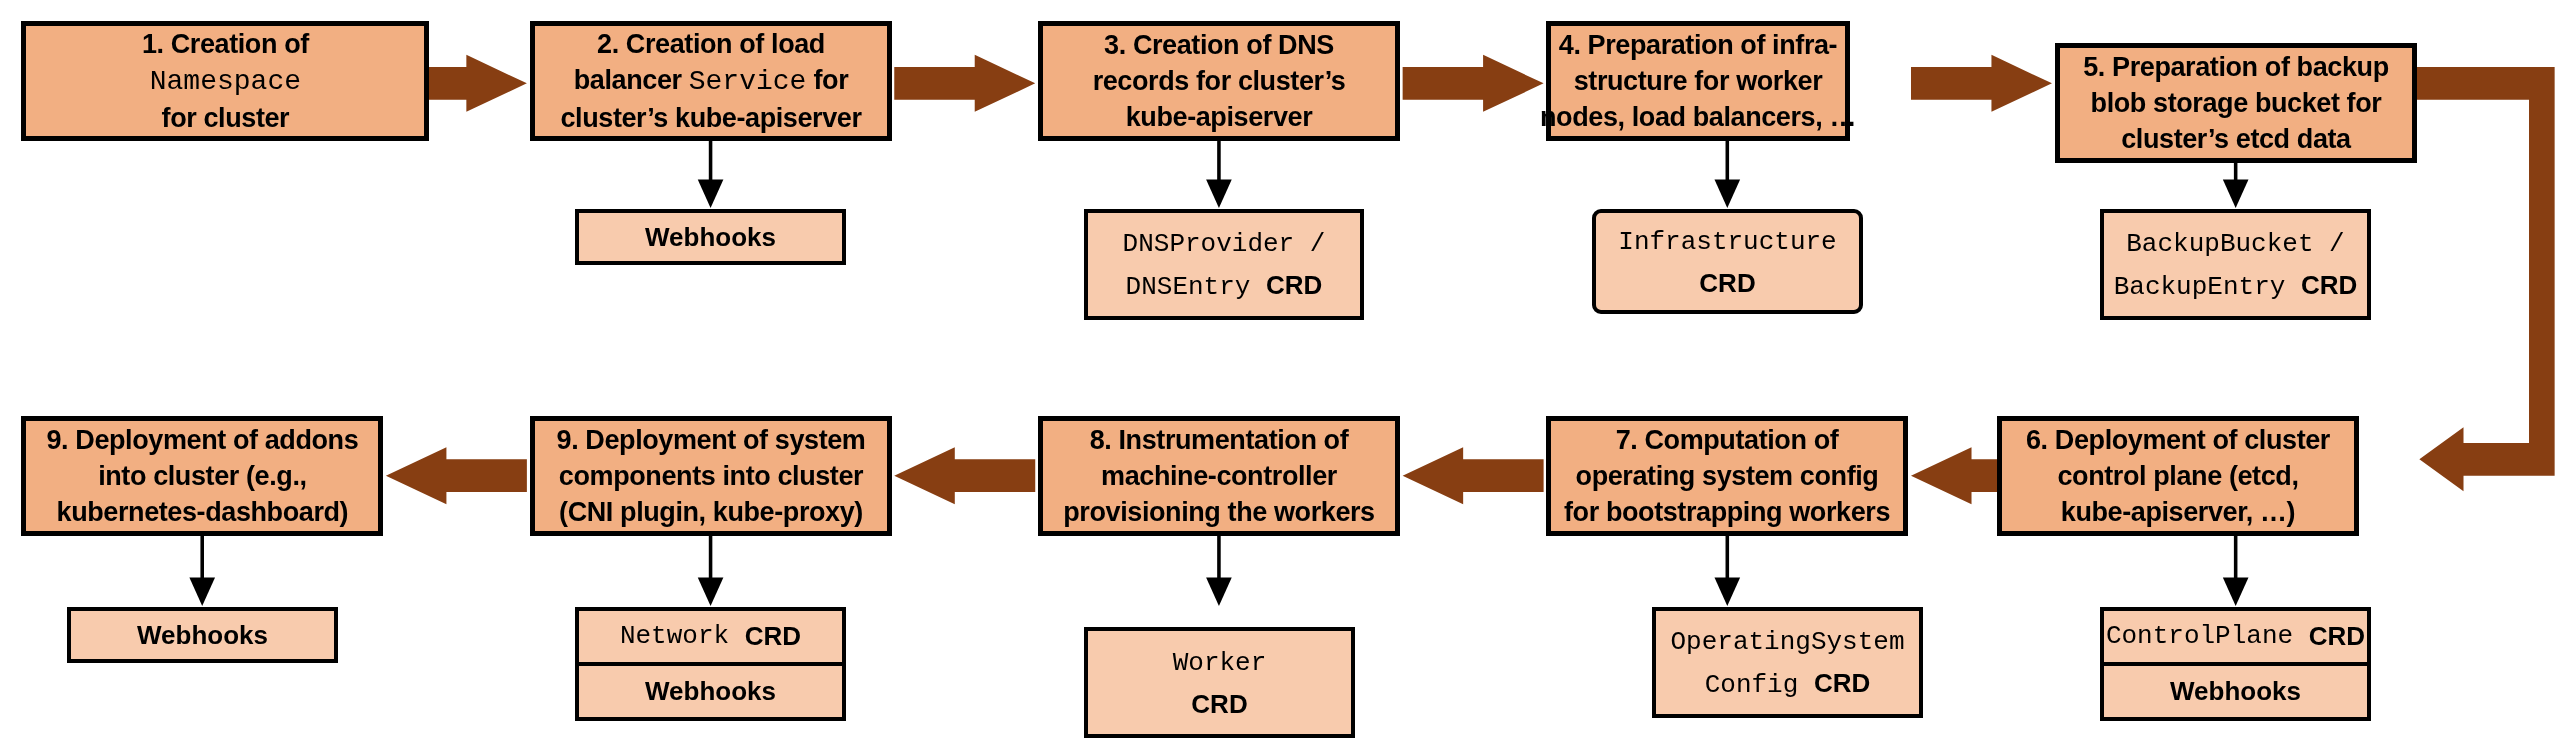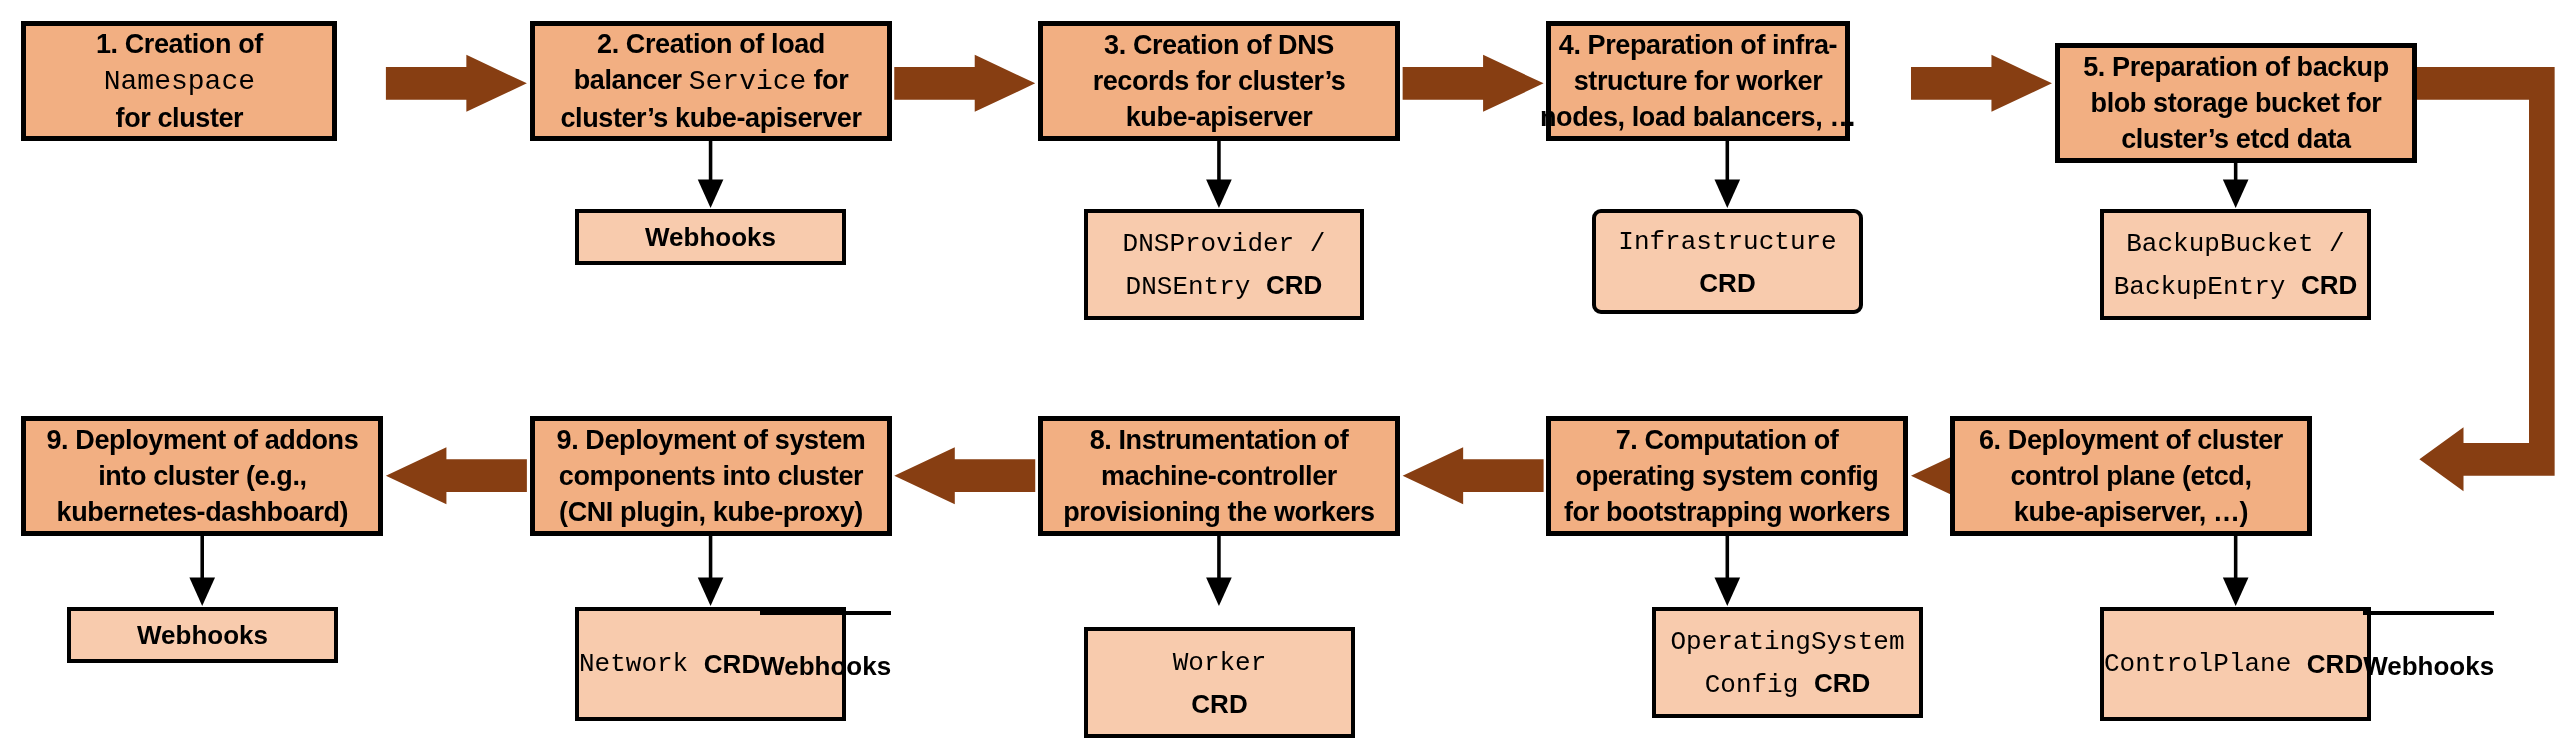--- a/index.html
+++ b/index.html
@@ -21,21 +21,21 @@
     position: absolute; z-index: 2; box-sizing: border-box;
     background: var(--sub-fill); border: 4.3px solid #000;
     display: flex; align-items: center; justify-content: center;
     text-align: center; color: #000;
     font-size: 26px; font-weight: 700; line-height: 41px;
     white-space: pre;
   }
   .sub-stack {
     position: absolute; z-index: 2; box-sizing: border-box;
     background: var(--sub-fill); border: 4.3px solid #000;
-    display: flex; flex-direction: row;
+    display: flex; flex-direction: column;
   }
   .sub-stack .cell {
     flex: 1 1 0; display: flex; align-items: center; justify-content: center;
     text-align: center; color: #000;
     font-size: 26px; font-weight: 700; line-height: 33px; white-space: pre;
   }
   .sub-stack .cell + .cell { border-top: 4.3px solid #000; }
   .run-mono {
     font-family: "Liberation Mono", "DejaVu Sans Mono", monospace;
     font-weight: 400; letter-spacing: 0;
@@ -68,21 +68,21 @@
       <polygon points="3122,811 3158,811 3140,851" fill="#000000"></polygon>
       <line x1="2426" y1="752" x2="2426" y2="817" stroke="#000" stroke-width="5"></line>
       <polygon points="2408,811 2444,811 2426,851" fill="#000000"></polygon>
       <line x1="1712" y1="752" x2="1712" y2="817" stroke="#000" stroke-width="5"></line>
       <polygon points="1694,811 1730,811 1712,851" fill="#000000"></polygon>
       <line x1="998" y1="752" x2="998" y2="817" stroke="#000" stroke-width="5"></line>
       <polygon points="980,811 1016,811 998,851" fill="#000000"></polygon>
       <line x1="284" y1="752" x2="284" y2="817" stroke="#000" stroke-width="5"></line>
       <polygon points="266,811 302,811 284,851" fill="#000000"></polygon>
     </svg>
-    <div class="main-box" style="left: 21.4px; top: 21.4px; width: 316px; height: 120px;"><span><span>1. Creation of
+    <div class="main-box" style="left: 21.4px; top: 21.4px; width: 408px; height: 120px;"><span><span>1. Creation of
 </span><span class="run-mono">Namespace</span><span>
 for cluster</span></span></div>
     <div class="main-box" style="left: 530px; top: 21.4px; width: 362px; height: 120px;"><span><span>2. Creation of load
 balancer </span><span class="run-mono">Service</span><span> for
 cluster’s kube-apiserver</span></span></div>
     <div class="sub-box" style="left: 575px; top: 209px; width: 271px; height: 56px;"><span><span>Webhooks</span></span></div>
     <div class="main-box" style="left: 1038px; top: 21.4px; width: 362px; height: 120px;"><span><span>3. Creation of DNS
 records for cluster’s
 kube-apiserver</span></span></div>
     <div class="sub-box" style="left: 1084px; top: 209px; width: 280px; height: 111px;"><span><span class="run-mono">DNSProvider /
@@ -90,21 +90,21 @@
     <div class="main-box" style="left: 1546px; top: 21.4px; width: 304px; height: 120px;"><span><span>4. Preparation of infra-
 structure for worker
 nodes, load balancers, …</span></span></div>
     <div class="sub-box" style="left: 1592px; top: 209px; width: 271px; height: 105px; border-radius: 9px;"><span><span class="run-mono">Infrastructure
 </span><span>CRD</span></span></div>
     <div class="main-box" style="left: 2055px; top: 21.4px; width: 362px; height: 120px; margin-top: 22px;"><span><span>5. Preparation of backup
 blob storage bucket for
 cluster’s etcd data</span></span></div>
     <div class="sub-box" style="left: 2100px; top: 209px; width: 271px; height: 111px;"><span><span class="run-mono">BackupBucket /
 BackupEntry </span><span>CRD</span></span></div>
-    <div class="main-box" style="left: 1950px; top: 416px; width: 362px; height: 120px;"><span><span>6. Deployment of cluster
+    <div class="main-box" style="left: 1997px; top: 416px; width: 362px; height: 120px;"><span><span>6. Deployment of cluster
 control plane (etcd,
 kube-apiserver, …)</span></span></div>
     <div class="sub-stack" style="left: 2100px; top: 607px; width: 271px; height: 114px;">
       <div class="cell"><span class="run-mono">ControlPlane </span><span>CRD</span></div>
       <div class="cell"><span>Webhooks</span></div>
     </div>
     <div class="main-box" style="left: 1546px; top: 416px; width: 362px; height: 120px;"><span><span>7. Computation of
 operating system config
 for bootstrapping workers</span></span></div>
     <div class="sub-box" style="left: 1652px; top: 607px; width: 271px; height: 111px;"><span><span class="run-mono">OperatingSystem

